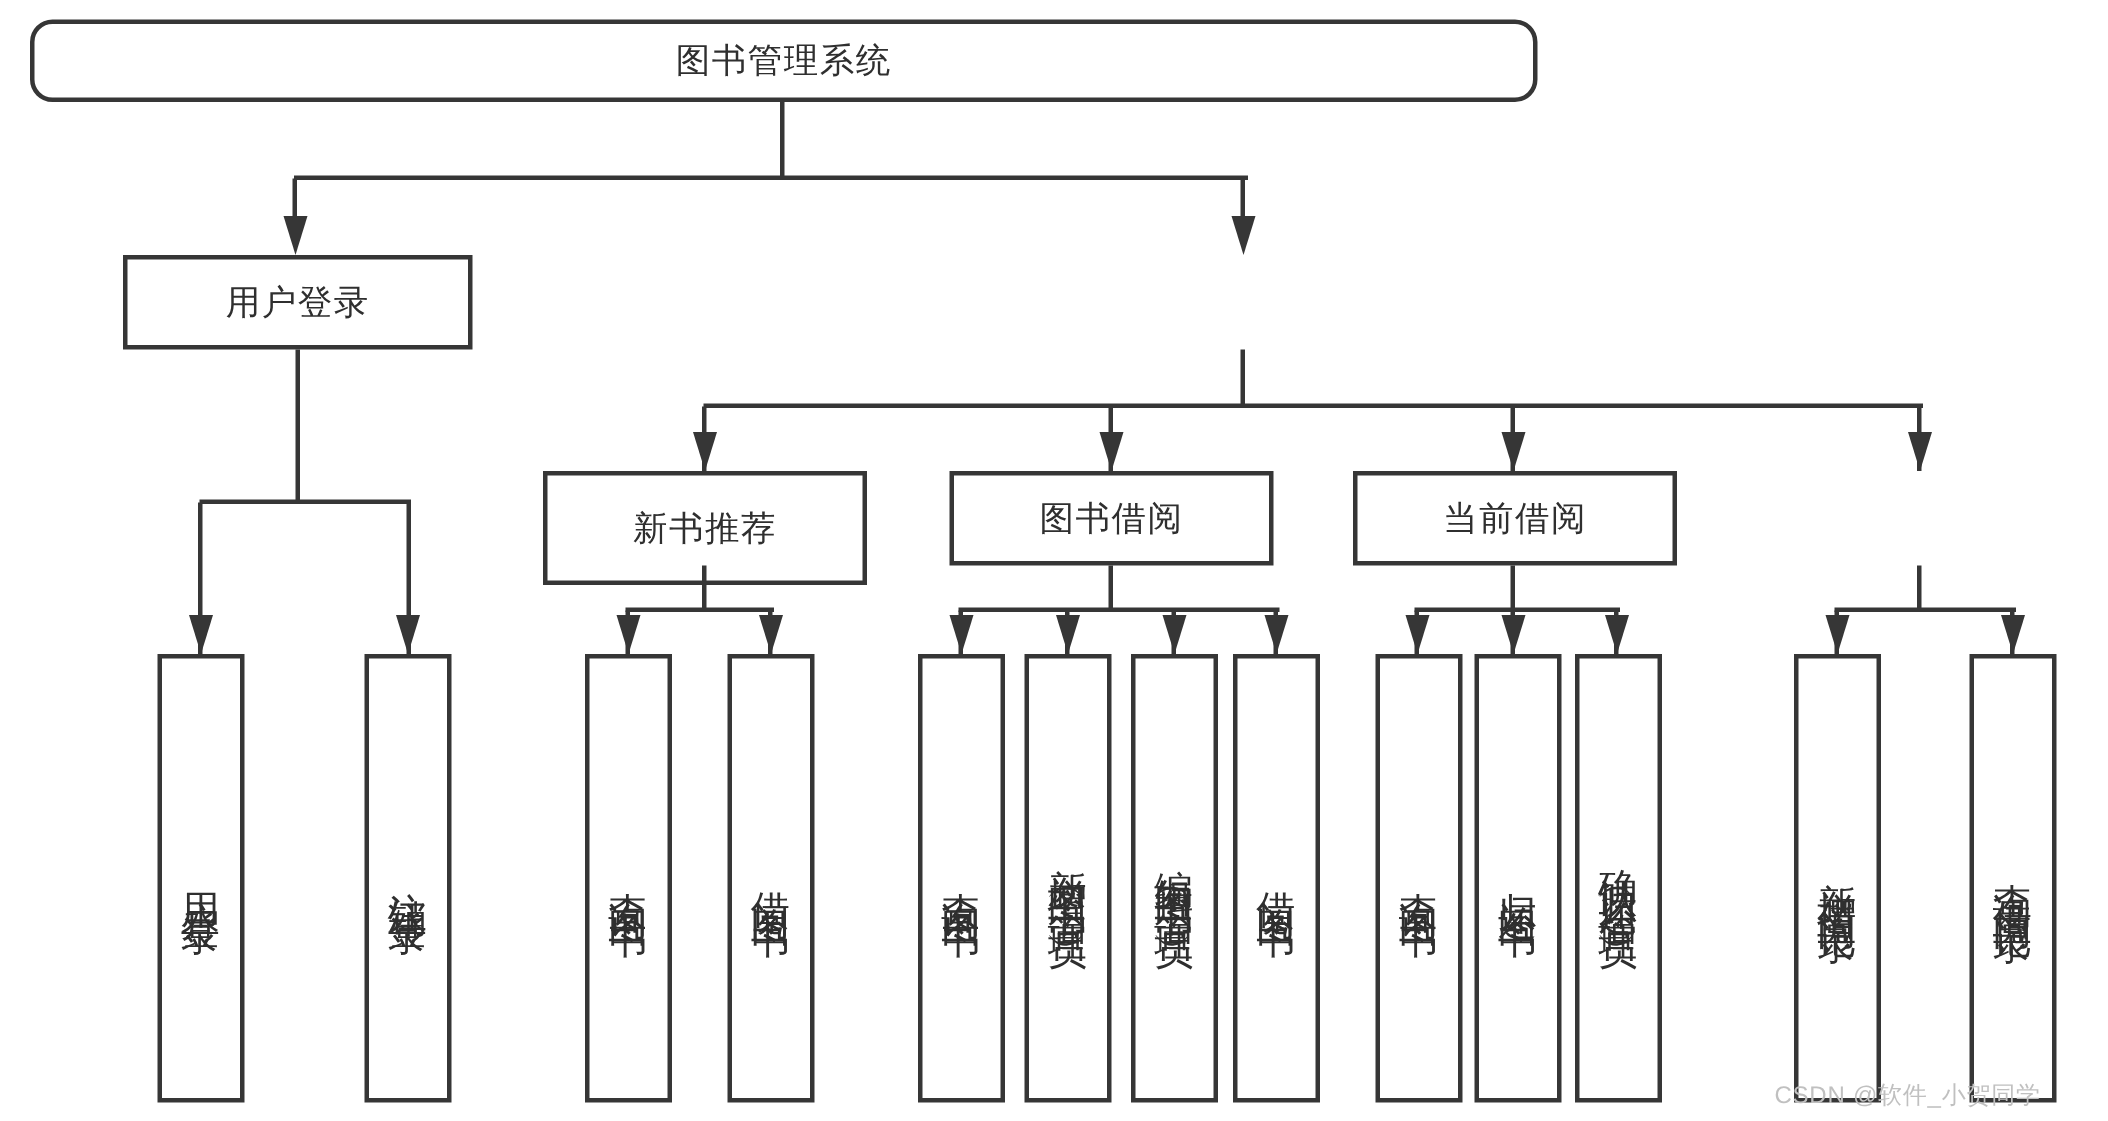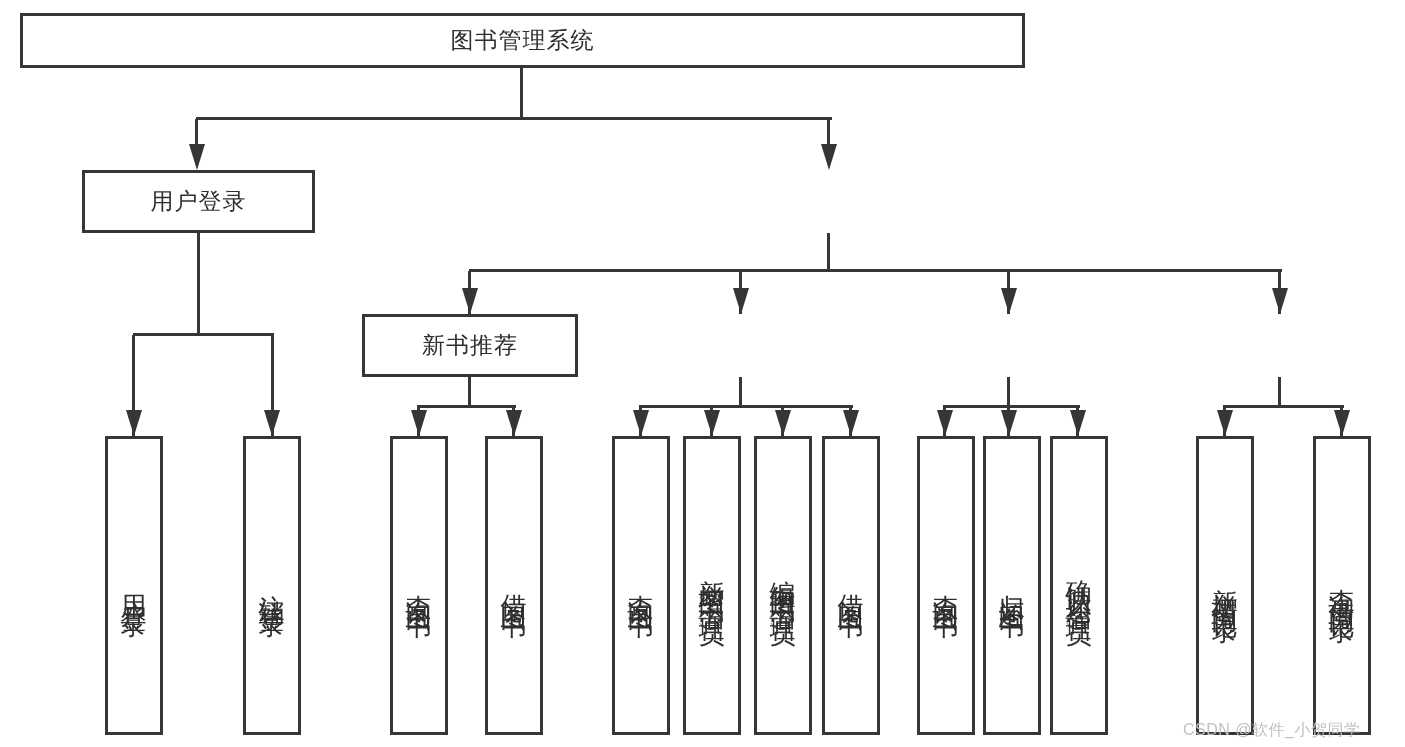--- a/index.html
+++ b/index.html
@@ -60,21 +60,21 @@
     white-space:nowrap;
     z-index:5;
     text-align:right;
   }
 </style>
 </head>
 <body>
 
 <div id="stage">
 
-  <div class="box" style="left:20px;top:13px;width:1005px;height:55px;">
+  <div class="box" style="left:20px;top:13px;width:1005px;height:55px;border-radius:15px;">
     <span>图书管理系统</span>
   </div>
 
   <div class="lv" style="left:520px;top:68px;height:51px;"></div>
   <div class="lh" style="left:196px;top:117px;width:636px;"></div>
   <div class="lv" style="left:195px;top:119px;height:30px;"></div>
   <div class="ah" style="left:189px;top:144px;"></div>
   <div class="lv" style="left:827px;top:119px;height:30px;"></div>
   <div class="ah" style="left:821px;top:144px;"></div>
 
@@ -93,22 +93,28 @@
   <div class="lh" style="left:469px;top:269px;width:813px;"></div>
   <div class="lv" style="left:468px;top:271px;height:43px;"></div>
   <div class="ah" style="left:462px;top:288px;"></div>
   <div class="lv" style="left:739px;top:271px;height:43px;"></div>
   <div class="ah" style="left:733px;top:288px;"></div>
   <div class="lv" style="left:1007px;top:271px;height:43px;"></div>
   <div class="ah" style="left:1001px;top:288px;"></div>
   <div class="lv" style="left:1278px;top:271px;height:43px;"></div>
   <div class="ah" style="left:1272px;top:288px;"></div>
 
-  <div class="box" style="left:362px;top:314px;width:216px;height:63px;">
+  <div class="box" style="left:362px;top:314px;width:216px;height:76px;">
     <span>新书推荐</span>
+  </div>
+  <div class="box" style="left:633px;top:314px;width:216px;height:63px;">
+    <span>图书借阅</span>
+  </div>
+  <div class="box" style="left:902px;top:314px;width:216px;height:63px;">
+    <span>当前借阅</span>
   </div>
 
   <div class="lv" style="left:468px;top:377px;height:31px;"></div>
   <div class="lh" style="left:417px;top:405px;width:99px;"></div>
   <div class="lv" style="left:417px;top:407px;height:29px;"></div>
   <div class="ah" style="left:411px;top:410px;"></div>
   <div class="lv" style="left:512px;top:407px;height:29px;"></div>
   <div class="ah" style="left:506px;top:410px;"></div>
 
   <div class="lv" style="left:739px;top:377px;height:31px;"></div>

